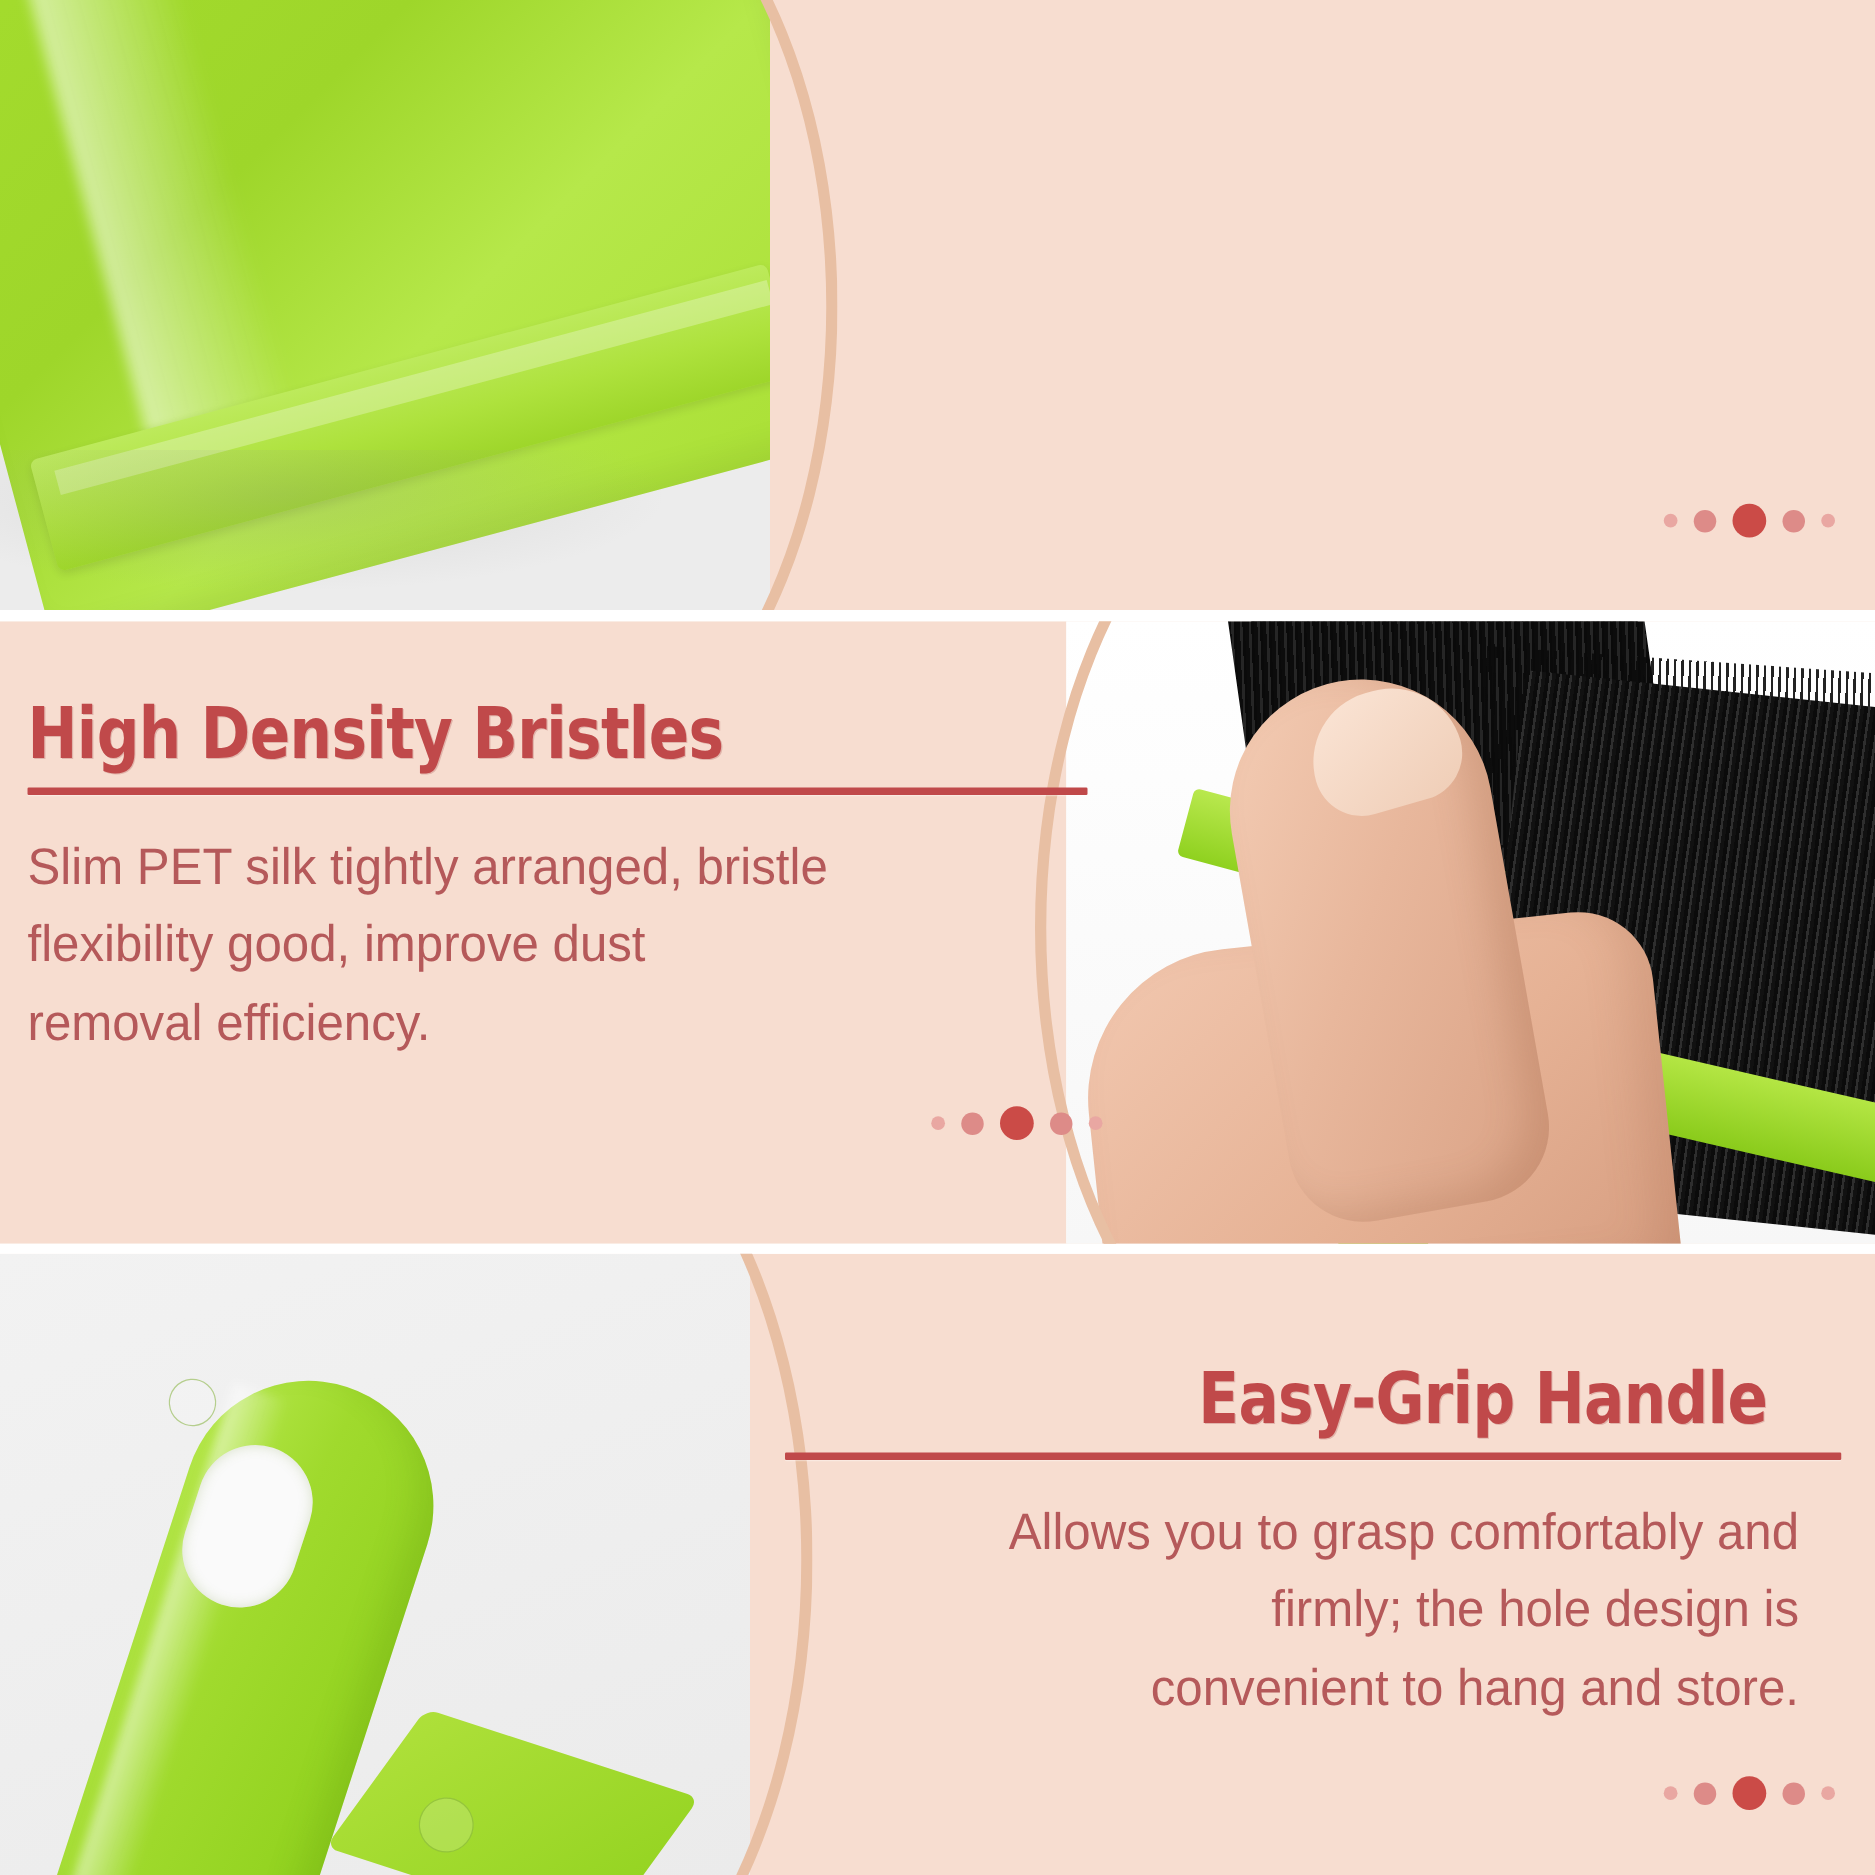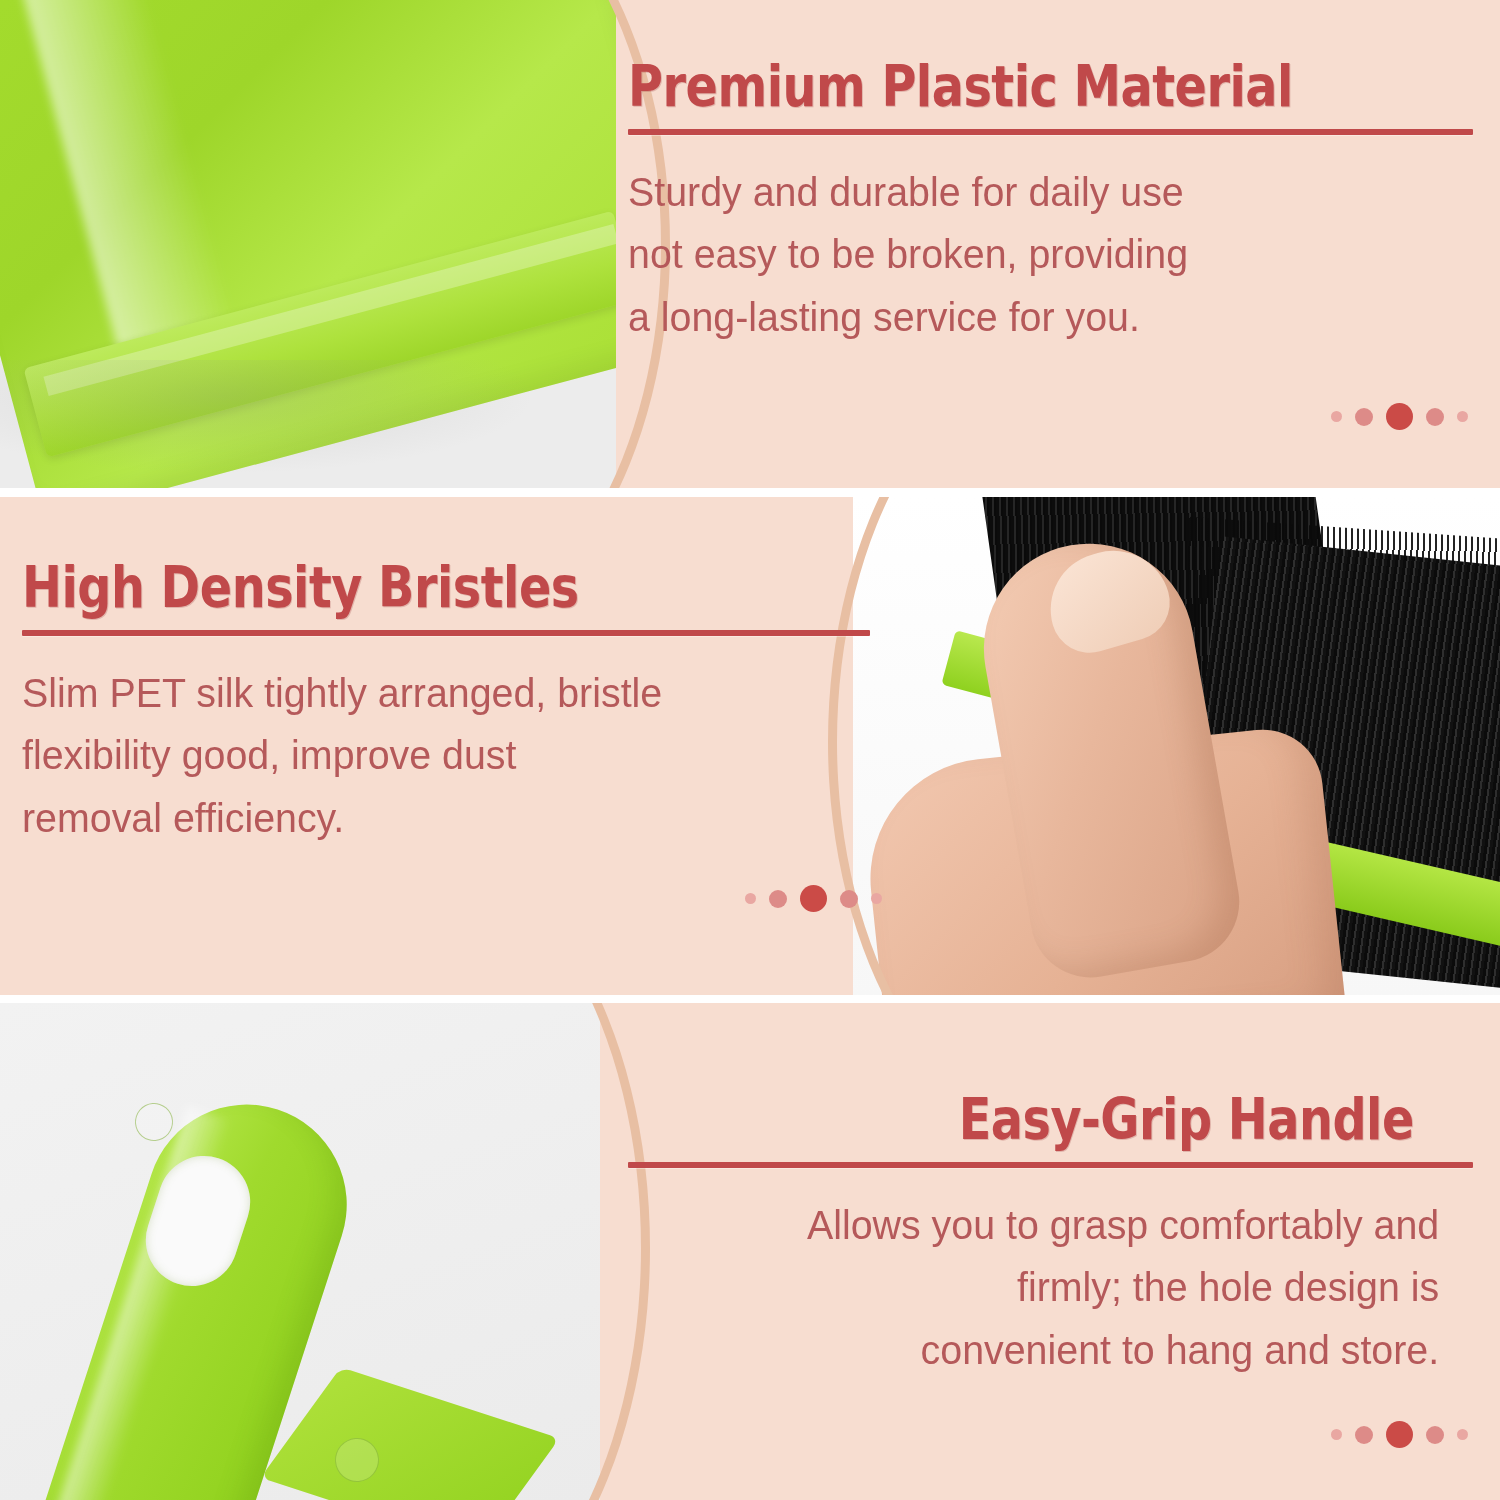--- a/index.html
+++ b/index.html
@@ -212,29 +212,20 @@
       <div class="gloss"></div>
       <div class="lip"></div>
       <div class="lip2"></div>
       <div class="shadow"></div>
     </div>
 
     <div style="position:absolute;left:190px;top:-150px;width:480px;height:790px;border-radius:50%;
                 border:9px solid #e8bfa3;box-sizing:border-box;pointer-events:none;
                 clip-path:inset(0 0 0 50%);"></div>
 
-    <div class="textcol" style="left:628px;top:58px;width:845px;">
-      <h2 class="heading">Premium Plastic Material</h2>
-      <div class="rule" style="width:845px;"></div>
-      <p class="body">
-        <span>Sturdy and durable for daily use</span>
-        <span>not easy to be broken, providing</span>
-        <span>a long-lasting service for you.</span>
-      </p>
-    </div>
 
     <div class="dots" style="right:32px;bottom:58px;">
       <i class="d1"></i>
       <i class="d2"></i>
       <i class="d3"></i>
       <i class="d4"></i>
       <i class="d5"></i>
     </div>
   </section>
 

